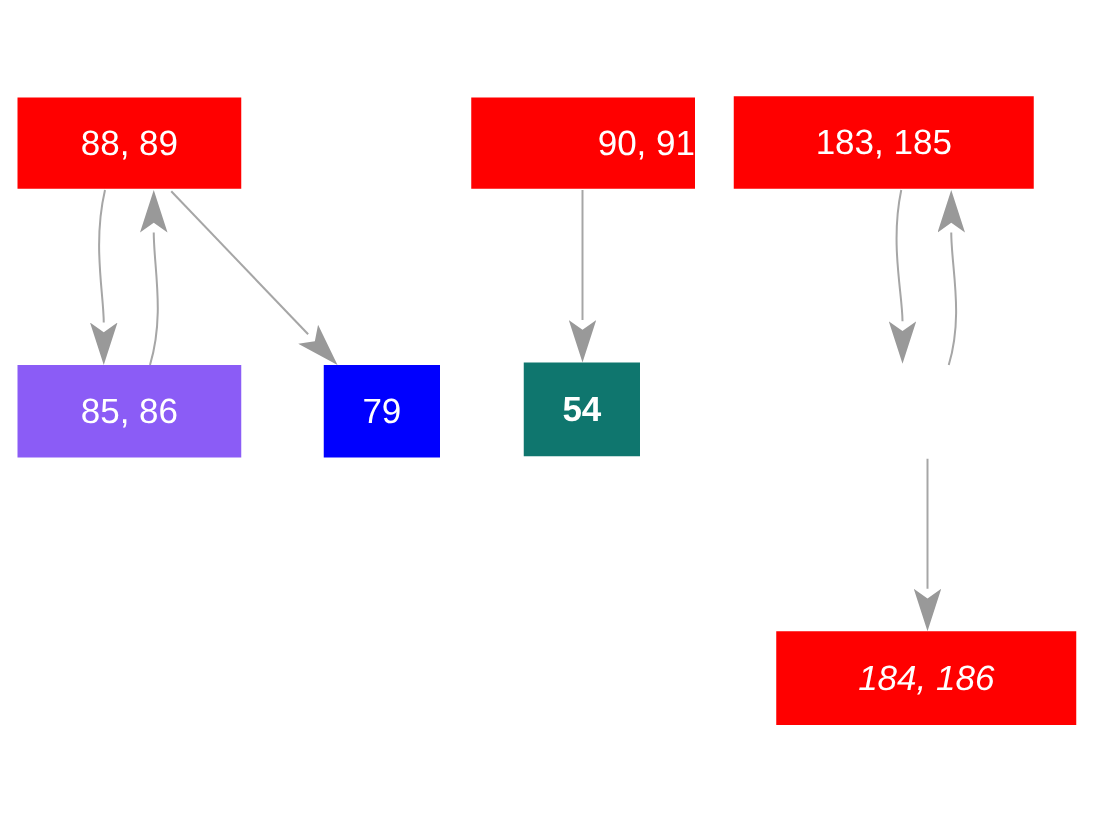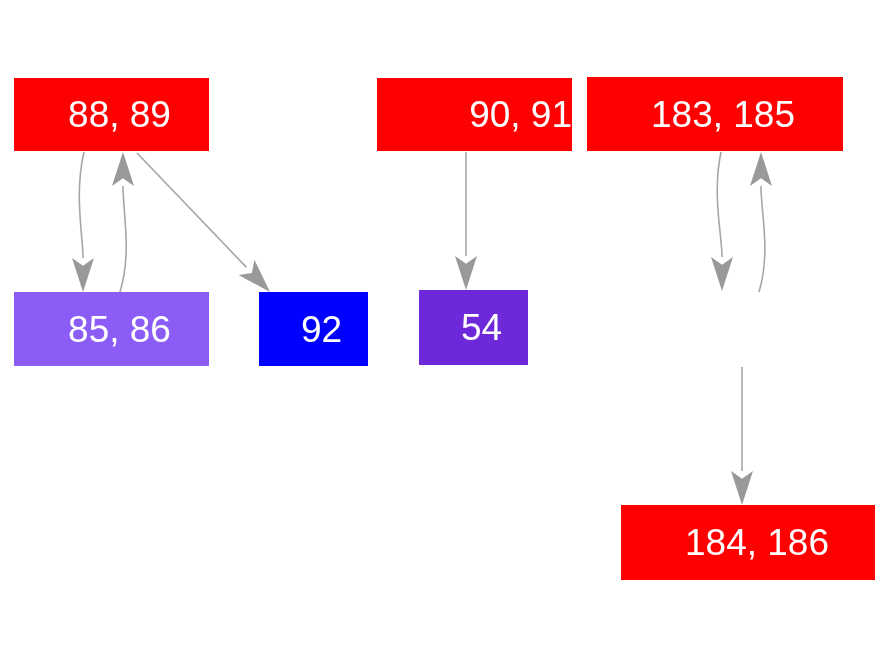--- a/index.html
+++ b/index.html
@@ -10,35 +10,34 @@
     background: #ffffff;
     overflow: hidden;
     font-family: "Liberation Sans", sans-serif;
   }
   .node {
     position: absolute;
     display: flex;
     align-items: center;
     justify-content: center;
     color: #ffffff;
-    font-size: 37px;
+    font-size: 28px;
     line-height: 1;
     white-space: nowrap;
     user-select: none;
-    padding-left: 16px;
   }
   
   .n0 { left: 14px;  top: 78px;  width: 179px; height: 73px; }
   .n1 { left: 377px; top: 78px;  width: 179px; height: 73px; justify-content: flex-end; }
   .n2 { left: 587px; top: 77px;  width: 240px; height: 74px; }
   .n3 { left: 14px;  top: 292px; width: 179px; height: 74px; }
   .n4 { left: 259px; top: 292px; width: 93px;  height: 74px; }
   .n5 { left: 419px; top: 290px; width: 93px;  height: 75px; }
   .n6 { left: 621px; top: 291px; width: 240px; height: 75px; }
-  .n7 { left: 621px; top: 505px; width: 240px; height: 75px; }
+  .n7 { left: 621px; top: 505px; width: 240px; height: 75px; font-style: italic; }
   .edges {
     position: absolute;
     left: 0; top: 0;
     pointer-events: none;
   }
   .edges path.edge {
     fill: none;
     stroke-width: 1.6px;
   }
 </style>
@@ -79,24 +78,24 @@
 
   <div class="node n2" style="background-color: rgb(255, 0, 0); color: rgb(255, 255, 255);">
     <span>183, 185</span>
   </div>
 
   <div class="node n3" style="background-color: #8b5cf6; color: rgb(255, 255, 255);">
     <span>85, 86</span>
   </div>
 
   <div class="node n4" style="background-color: rgb(0, 0, 255); color: rgb(255, 255, 255);">
-    <span>92</span>
+    <span>79</span>
   </div>
 
-  <div class="node n5" style="background-color: #6d28d9; color: rgb(255, 255, 255);">
+  <div class="node n5" style="background-color: #0f766e; color: rgb(255, 255, 255); font-weight: bold;">
     <span>54</span>
   </div>
 
 
   <div class="node n7" style="background-color: rgb(255, 0, 0); color: rgb(255, 255, 255);">
     <span>184, 186</span>
   </div>
 
 </div>
 

